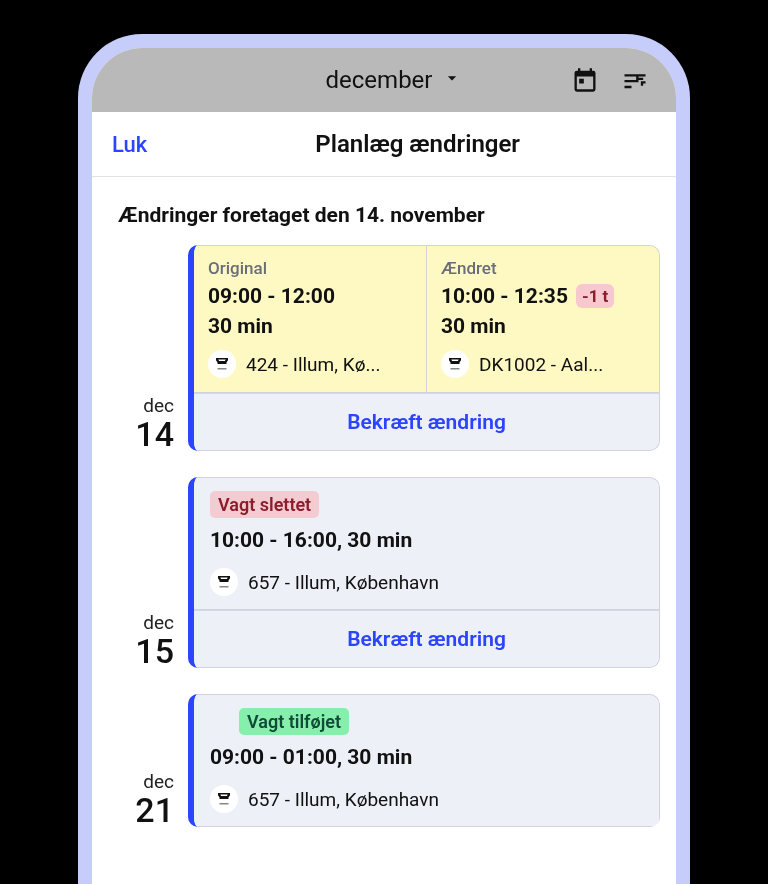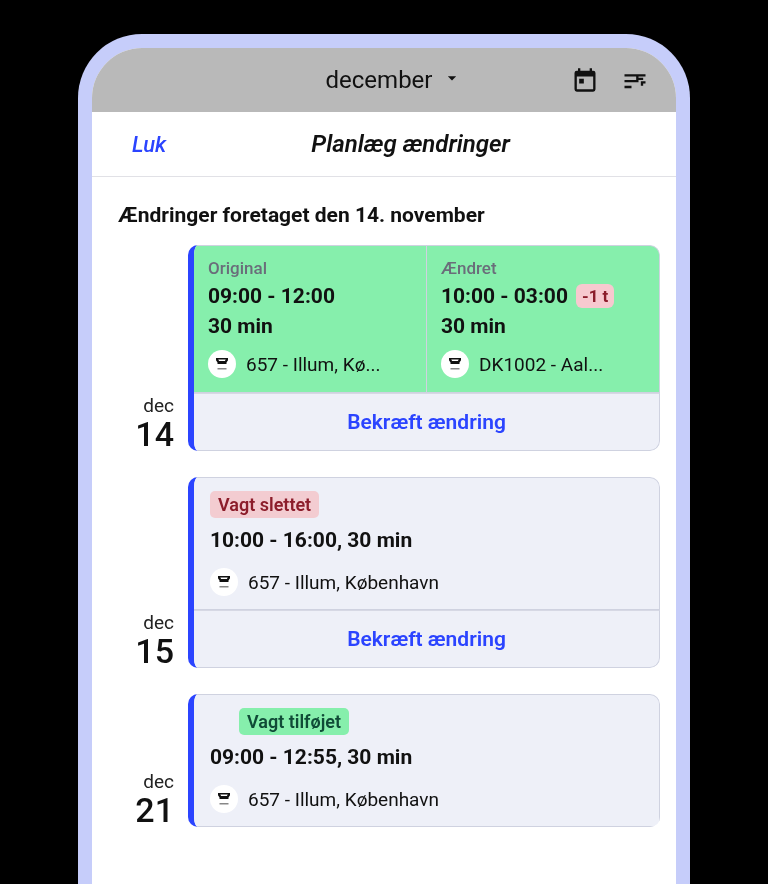--- a/index.html
+++ b/index.html
@@ -18,37 +18,37 @@
   .top-bar {
     background: #b9b9b9; height: 64px; display: flex; align-items: center;
     justify-content: flex-end; padding: 0 26px; gap: 20px; color: #000;
   }
   .month-select { flex: 1; text-align: center; font-size: 24px; font-weight: 400; color: #111; display: flex; align-items: center; justify-content: center; gap: 10px; margin-left: 120px; }
   .icon-btn { width: 30px; height: 30px; display: flex; align-items: center; justify-content: center; cursor: pointer; }
   .icon-btn svg { width: 28px; height: 28px; fill: #111; }
   .sheet { background: #fff; flex: 1; display: flex; flex-direction: column; }
   .sheet-header {
     display: grid; grid-template-columns: 1fr 2fr 1fr; align-items: center;
-    padding: 18px 40px; border-bottom: 1px solid #e1e1e6; font-style: italic;
+    padding: 18px 20px; border-bottom: 1px solid #e1e1e6;
   }
   .close-link { color: #2b44ff; font-size: 22px; font-weight: 500; justify-self: start; cursor: pointer; }
   .sheet-title { font-size: 24px; font-weight: 600; color: #111; text-align: right; }
   .section-title { font-size: 21px; font-weight: 700; color: #111; padding: 26px 26px 18px; }
   .change-row { display: flex; padding: 0 16px 26px; gap: 8px; align-items: flex-end; }
   .date-col { width: 72px; text-align: right; padding-right: 6px; padding-top: 2px; }
   .date-month { font-size: 19px; color: #222; }
   .date-day { font-size: 34px; font-weight: 500; color: #111; line-height: 1; }
   .card {
     flex: 1; border-left: 6px solid #2b44ff; border-radius: 10px;
     background: #eef0f8; display: flex; flex-direction: column; overflow: hidden;
   }
   .card-split { display: flex; }
   .split-half {
     flex: 1; border: 1px solid #cfd2e0; border-left: none; padding: 12px 14px 14px;
-    display: flex; flex-direction: column; gap: 6px; background: #86efac;
+    display: flex; flex-direction: column; gap: 6px; background: #fef9c3;
   }
   .split-half:first-child { border-right: 1px solid #cfd2e0; border-top-left-radius: 0; }
   .split-half:last-child { border-top-right-radius: 10px; }
   .half-label { font-size: 17px; color: #6a6d7a; font-weight: 500; }
   .time-line { font-size: 21px; font-weight: 700; color: #111; display: flex; align-items: center; gap: 8px; flex-wrap: wrap; }
   .duration-line { font-size: 21px; font-weight: 700; color: #111; }
   .delta-badge { background: #f7c9cf; color: #8c1d2b; font-size: 17px; font-weight: 700; padding: 2px 6px; border-radius: 6px; }
   .store-row { display: flex; align-items: center; gap: 10px; margin-top: 6px; }
   .store-icon {
     width: 28px; height: 28px; border-radius: 50%; background: #fff;
@@ -117,27 +117,27 @@
               <div class="split-half">
                 <div class="half-label">Original</div>
                 <div class="time-line">09:00 - 12:00</div>
                 <div class="duration-line">30 min</div>
                 <div class="store-row">
                   <span class="store-icon">
                     <svg viewBox="0 0 24 24">
                         <path d="M4 4h16v3l-2 3v9H6v-9L4 7V4zm2 8v6h12v-6H6zm1-6l1.2 2h7.6L17 6H7z"></path>
                       </svg>
                   </span>
-                  <span class="store-text">657 - Illum, Kø...</span>
+                  <span class="store-text">424 - Illum, Kø...</span>
                 </div>
               </div>
               <div class="split-half">
                 <div class="half-label">Ændret</div>
                 <div class="time-line">
-                  <span>10:00 - 03:00</span>
+                  <span>10:00 - 12:35</span>
                   <span class="delta-badge">-1 t</span>
                 </div>
                 <div class="duration-line">30 min</div>
                 <div class="store-row">
                   <span class="store-icon">
                     <svg viewBox="0 0 24 24">
                         <path d="M4 4h16v3l-2 3v9H6v-9L4 7V4zm2 8v6h12v-6H6zm1-6l1.2 2h7.6L17 6H7z"></path>
                       </svg>
                   </span>
                   <span class="store-text">DK1002 - Aal...</span>
@@ -171,21 +171,21 @@
         </div>
 
         <div class="change-row">
           <div class="date-col">
             <div class="date-month">dec</div>
             <div class="date-day">21</div>
           </div>
           <div class="card">
             <div class="single-body">
               <span class="tag tag-added">Vagt tilføjet</span>
-              <div class="time-line">09:00 - 12:55, 30 min</div>
+              <div class="time-line">09:00 - 01:00, 30 min</div>
               <div class="store-row">
                 <span class="store-icon">
                   <svg viewBox="0 0 24 24">
                       <path d="M4 4h16v3l-2 3v9H6v-9L4 7V4zm2 8v6h12v-6H6zm1-6l1.2 2h7.6L17 6H7z"></path>
                     </svg>
                 </span>
                 <span class="store-text">657 - Illum, København</span>
               </div>
             </div>
           </div>

